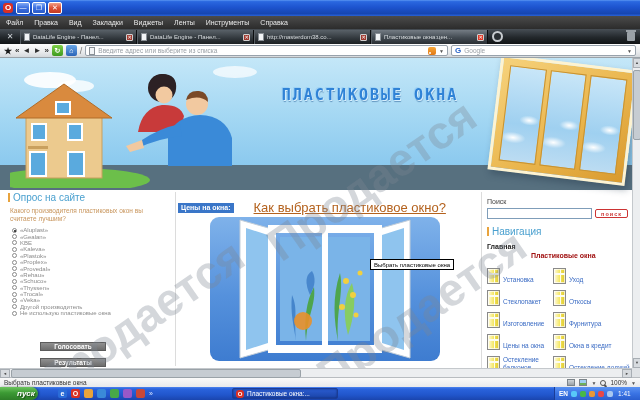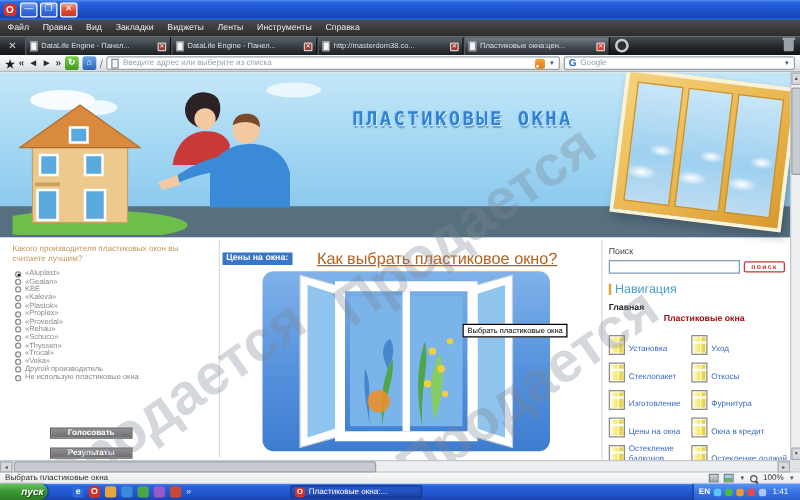--- a/index.html
+++ b/index.html
@@ -325,20 +325,24 @@
       <div class="gold-window">
         <div class="gold-pane"></div>
         <div class="gold-pane"></div>
         <div class="gold-pane"></div>
       </div>
     </div>
 
     <div class="content">
 
       <div class="col-poll">
+        <div class="sec-head">
+          <span class="sec-bar"></span>
+          <span class="sec-title">Опрос на сайте</span>
+        </div>
         <div class="poll-q">Какого производителя пластиковых окон вы считаете лучшим?</div>
         <ul class="poll-list">
           <li>
               <span class="radio checked"></span>
               <span class="opt-label">«Aluplast»</span>
             </li>
           <li>
               <span class="radio"></span>
               <span class="opt-label">«Gealan»</span>
             </li>

